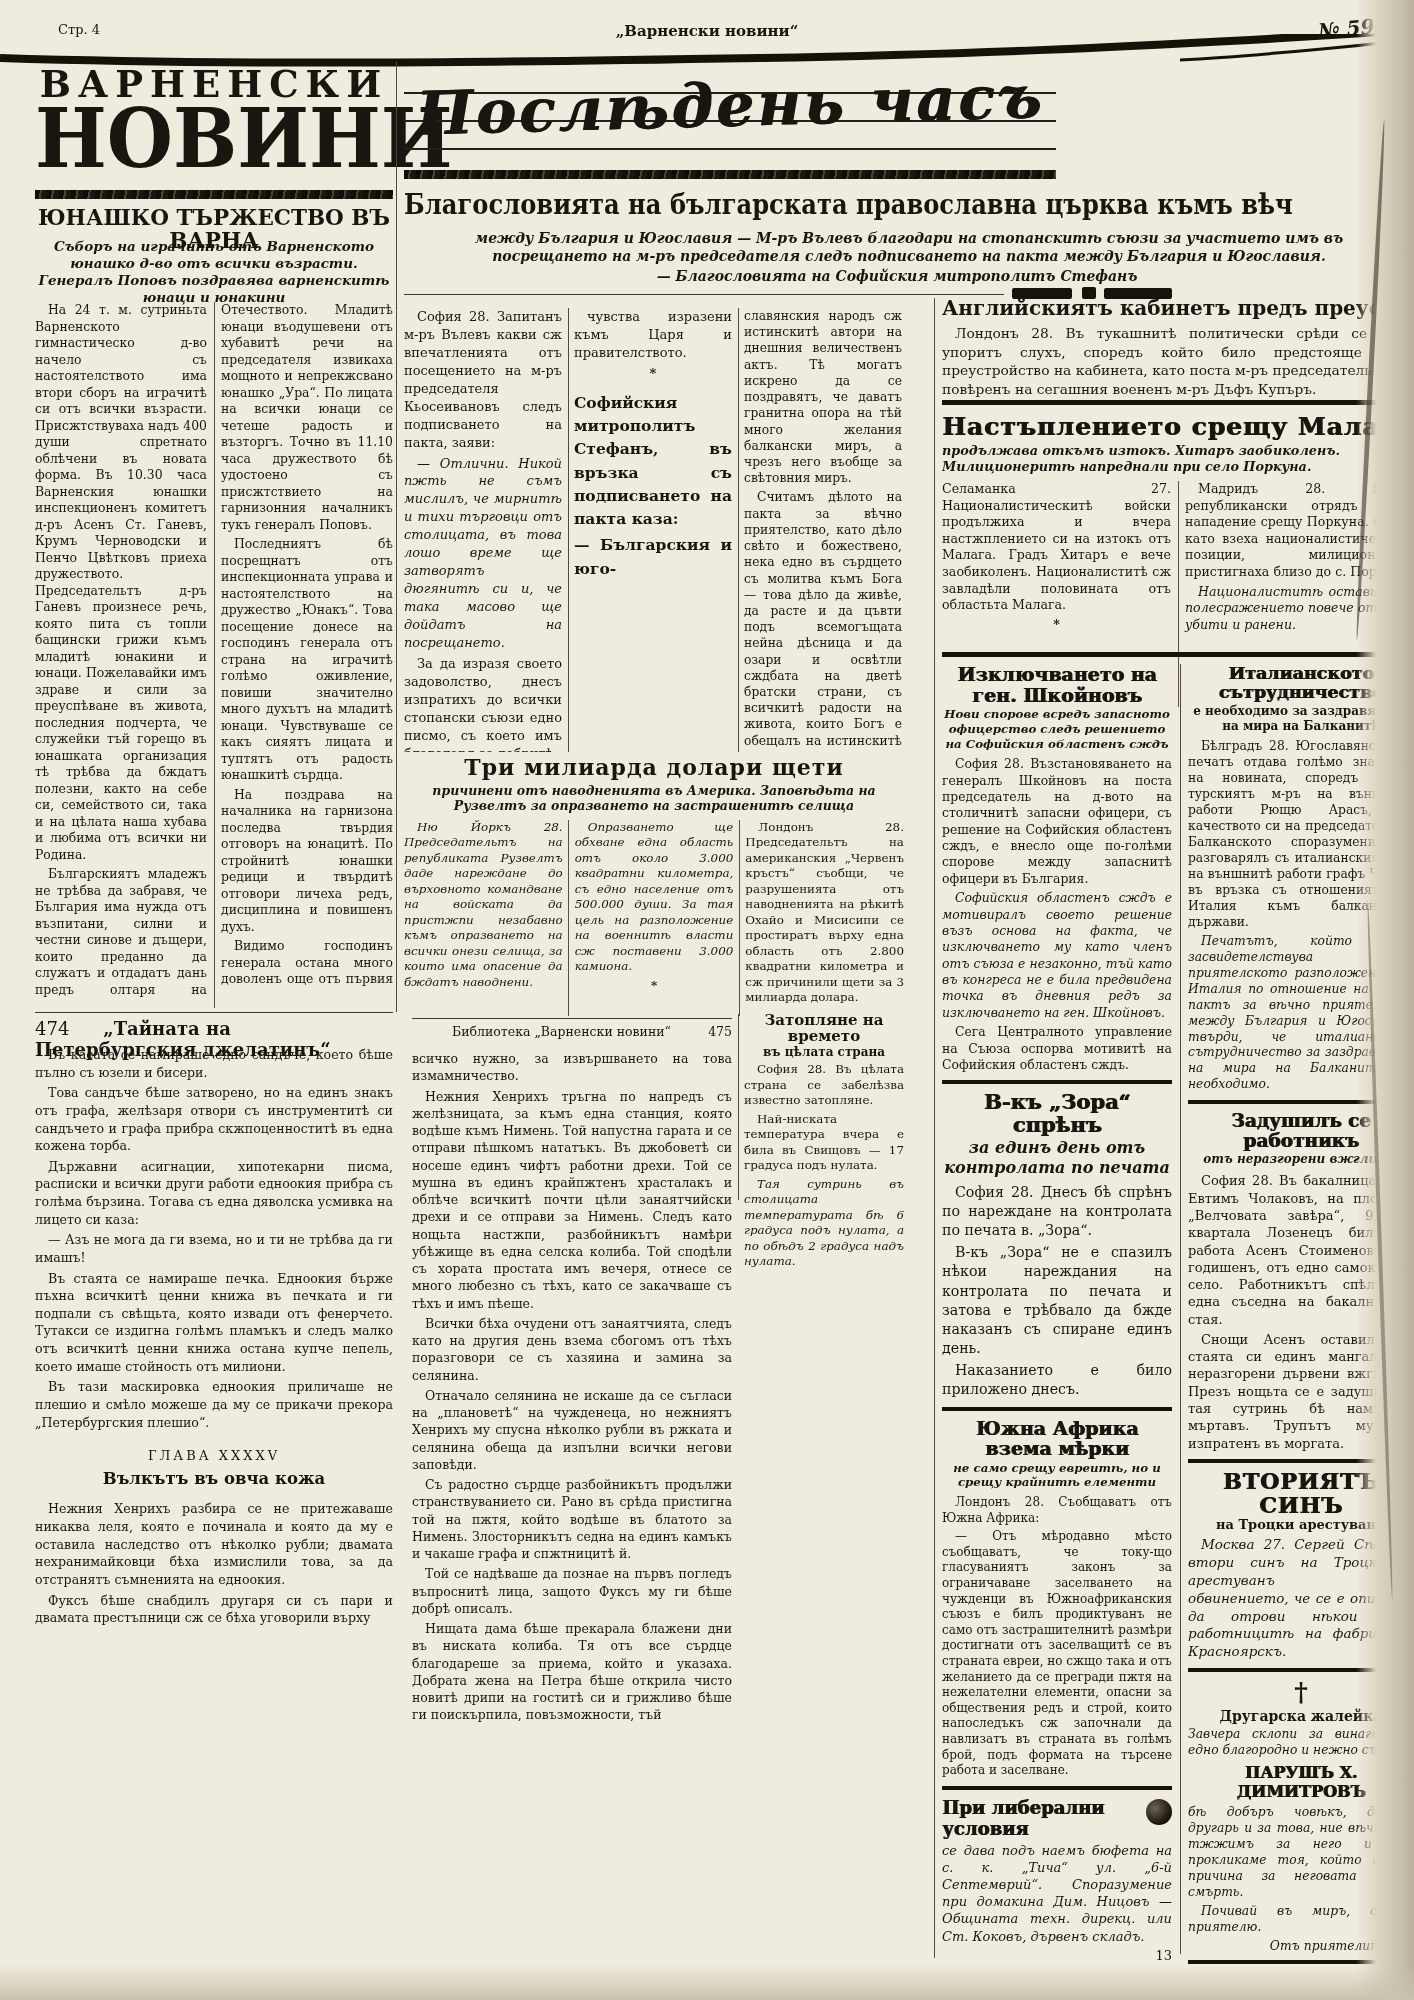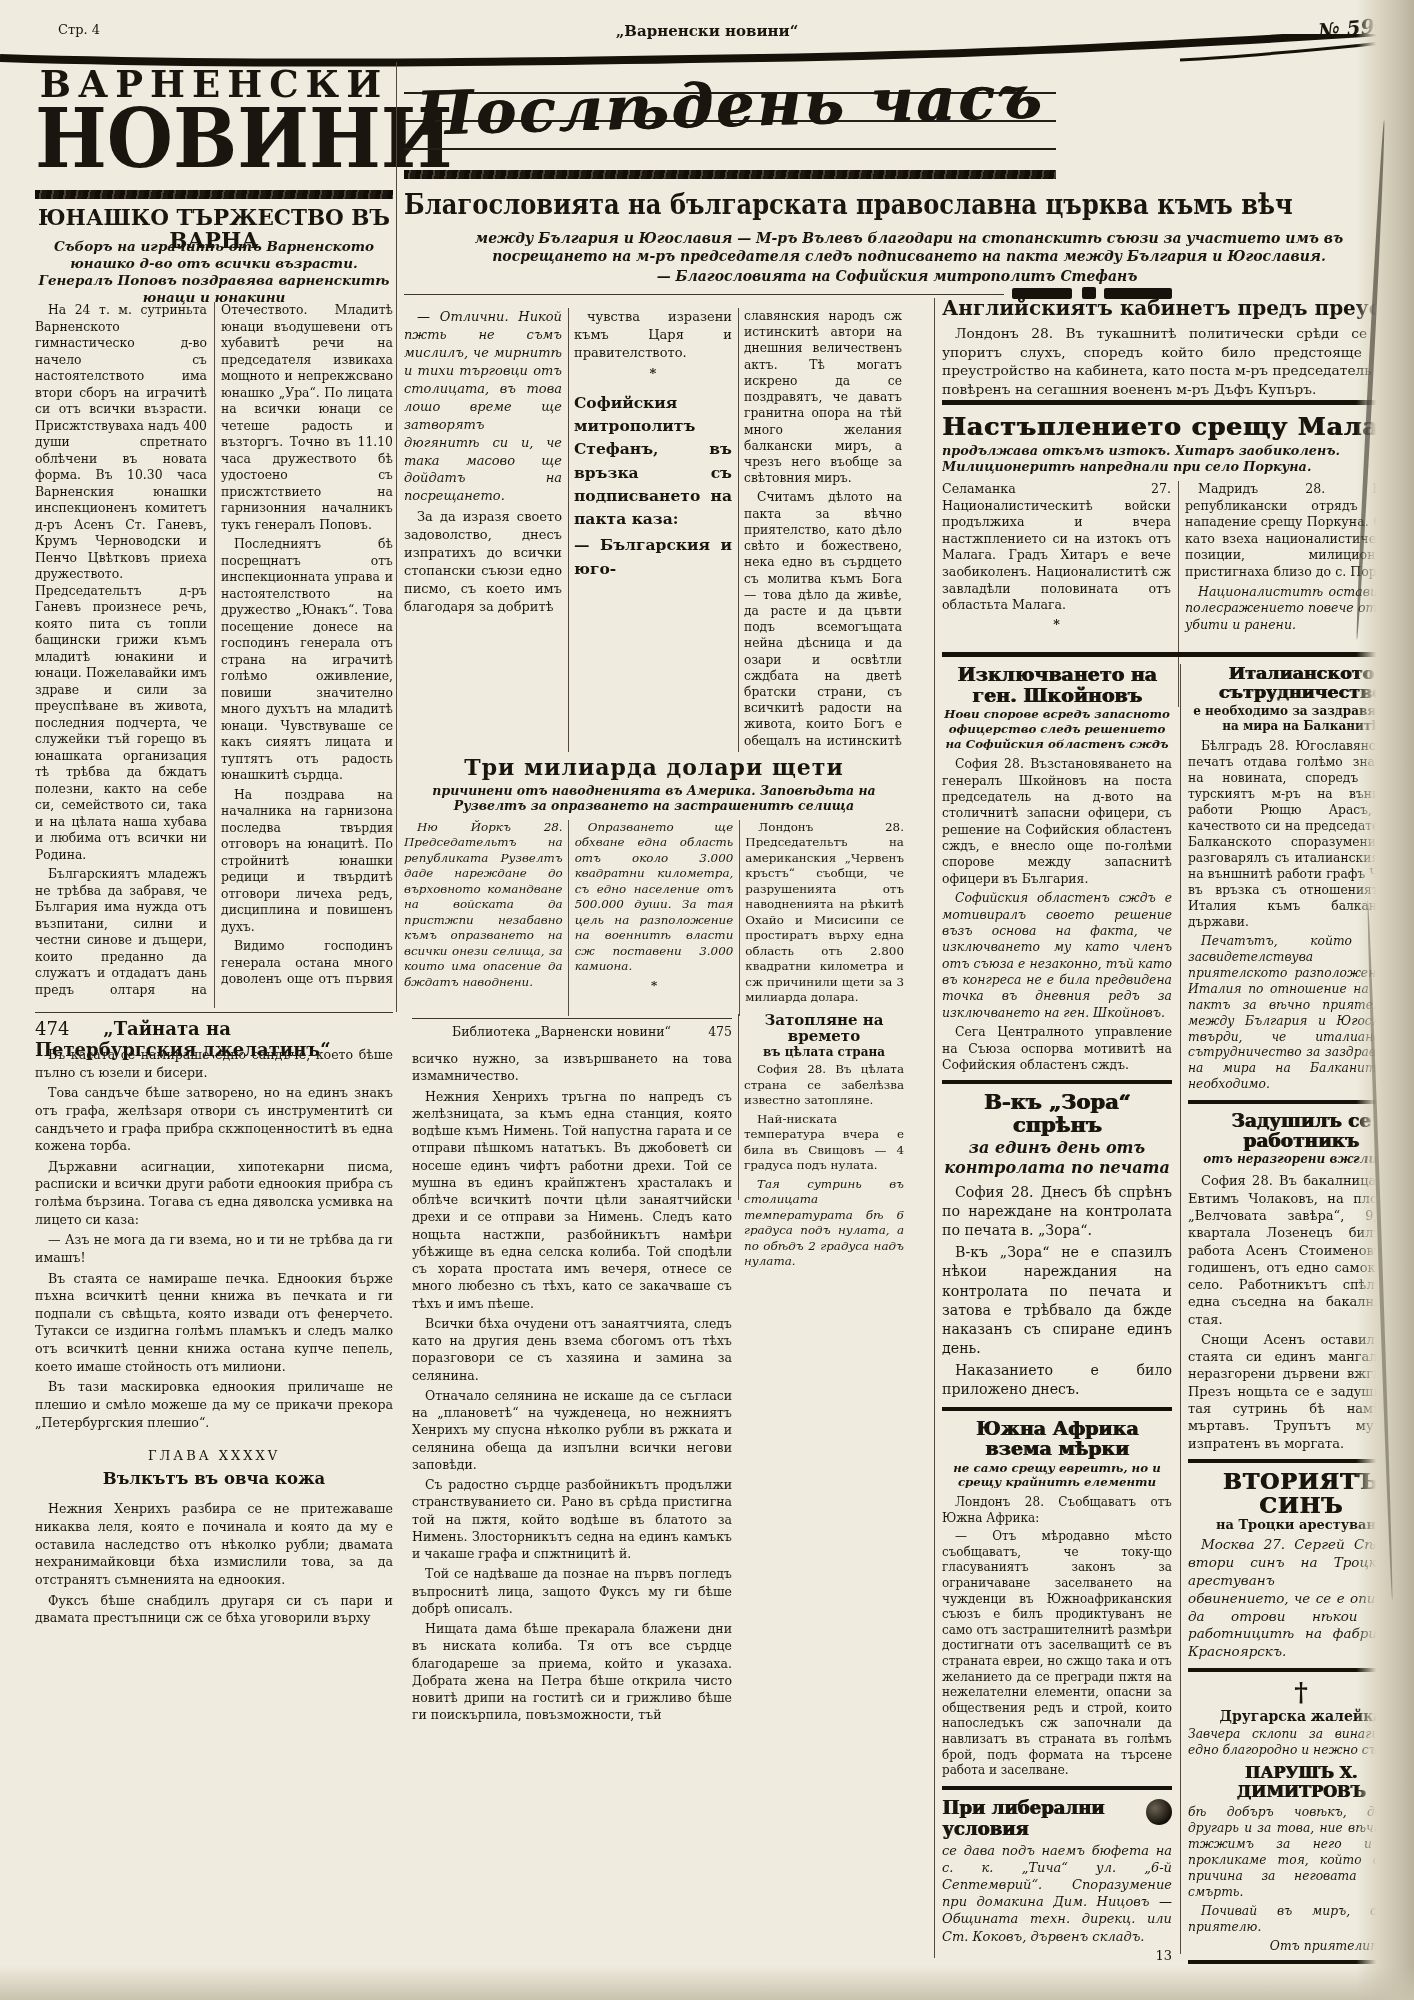--- a/index.html
+++ b/index.html
@@ -65,20 +65,21 @@
 
 <div class="abs bd" style="left:404px;top:188px;width:1010px;font-size:27.5px;white-space:nowrap;overflow:hidden;transform:scaleX(0.88);transform-origin:left;">Благословията на българската православна църква къмъ вѣчното приятелств</div>
 <div class="abs subhead" style="left:416px;top:230px;width:986px;font-size:14px;">между България и Югославия — М-ръ Вълевъ благодари на стопанскитѣ съюзи за участието имъ въ посрещането на м-ръ председателя следъ подписването на пакта между България и Югославия.</div>
 <div class="abs subhead" style="left:404px;top:268px;width:986px;font-size:14px;">— Благословията на Софийския митрополитъ Стефанъ</div>
 <div class="hr1" style="left:404px;top:294px;width:600px;"></div>
 <div class="blotch" style="left:1012px;top:288px;width:60px;height:11px;"></div>
 <div class="blotch" style="left:1082px;top:287px;width:14px;height:12px;"></div>
 <div class="blotch" style="left:1104px;top:288px;width:68px;height:11px;"></div>
 
 <div class="abs jt colbody" style="left:404px;top:308px;width:158px;height:444px;overflow:hidden;">
+  <p>София 28. Запитанъ м-ръ Вълевъ какви сж впечатленията отъ посещението на м-ръ председателя Кьосеивановъ следъ подписването на пакта, заяви:</p>
   <p class="it">— Отлични. Никой пжть не съмъ мислилъ, че мирнитѣ и тихи търговци отъ столицата, въ това лошо време ще затворятъ дюгянитѣ си и, че така масово ще дойдатъ на посрещането.</p>
   <p>За да изразя своето задоволство, днесъ изпратихъ до всички стопански съюзи едно писмо, съ което имъ благодаря за добритѣ</p>
 </div>
 <div class="vr" style="left:568px;top:308px;height:444px;"></div>
 <div class="abs jt colbody" style="left:574px;top:308px;width:158px;height:444px;overflow:hidden;">
   <p>чувства изразени къмъ Царя и правителството.</p>
   <p class="star">*</p>
   <p class="bd noind" style="font-size:15.5px;line-height:1.5;margin-top:8px;">Софийския митрополитъ Стефанъ, въ връзка съ подписването на пакта каза:</p>
   <p class="bd noind" style="font-size:15.5px;line-height:1.5;">— Българския и юго-</p>
 </div>
@@ -99,21 +100,21 @@
     <p>Лондонъ 28. Председательтъ на американския „Червенъ кръстъ“ съобщи, че разрушенията отъ наводненията на рѣкитѣ Охайо и Мисисипи се простиратъ върху една область отъ 2.800 квадратни километра и сж причинили щети за 3 милиарда долара.</p>
   </div>
 </div>
 
 <div class="vr" style="left:738px;top:1014px;height:186px;"></div>
 <div class="abs" style="left:744px;top:1012px;width:160px;">
   <div class="headline" style="font-size:15px;">Затопляне на времето</div>
   <div class="ctr bd" style="font-size:12px;margin:1px 0 3px;">въ цѣлата страна</div>
   <div class="jt" style="font-size:11.9px;line-height:1.3;">
     <p>София 28. Въ цѣлата страна се забелѣзва известно затопляне.</p>
-    <p>Най-ниската температура вчера е била въ Свищовъ — 4 градуса подъ нулата.</p>
+    <p>Най-ниската температура вчера е била въ Свищовъ — 17 градуса подъ нулата.</p>
     <p class="it">Тая сутринь въ столицата температурата бѣ 6 градуса подъ нулата, а по обѣдъ 2 градуса надъ нулата.</p>
   </div>
 </div>
 
 <div class="hr1" style="left:35px;top:1012px;width:358px;"></div>
 <div class="abs" style="left:35px;top:1018px;width:358px;font-size:18px;">
   <span style="float:left;">474</span>
   <span class="bd" style="margin-left:34px;">„Тайната на Петербургския джелатинъ“</span>
 </div>
 <div class="abs jt" style="left:35px;top:1046px;width:358px;font-size:12.6px;line-height:1.4;">

